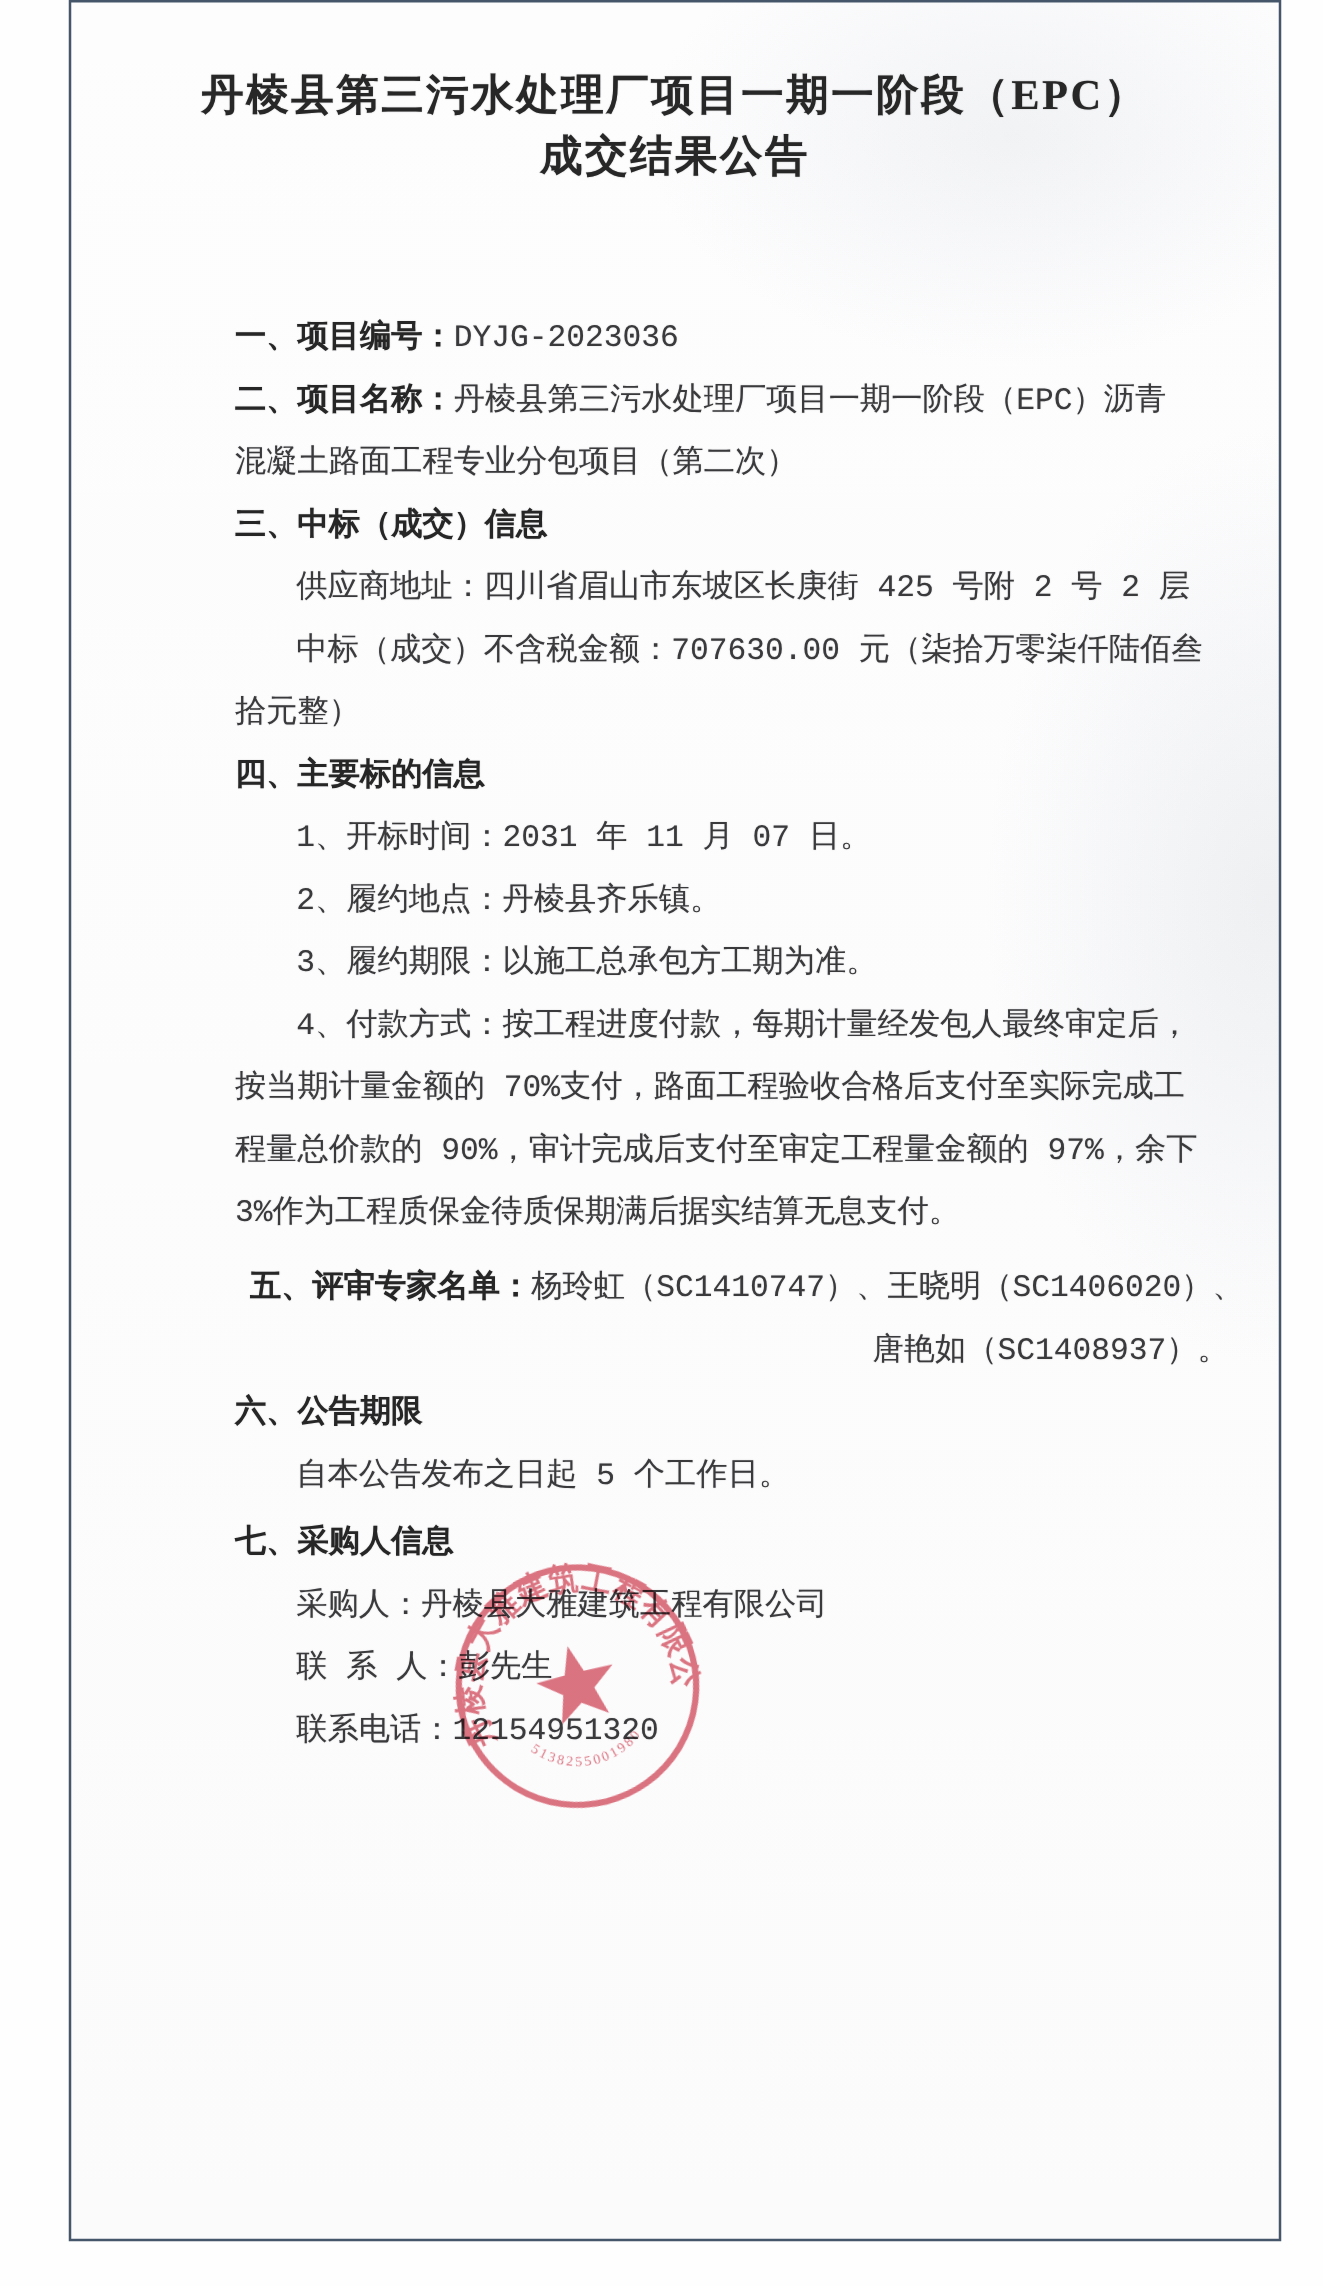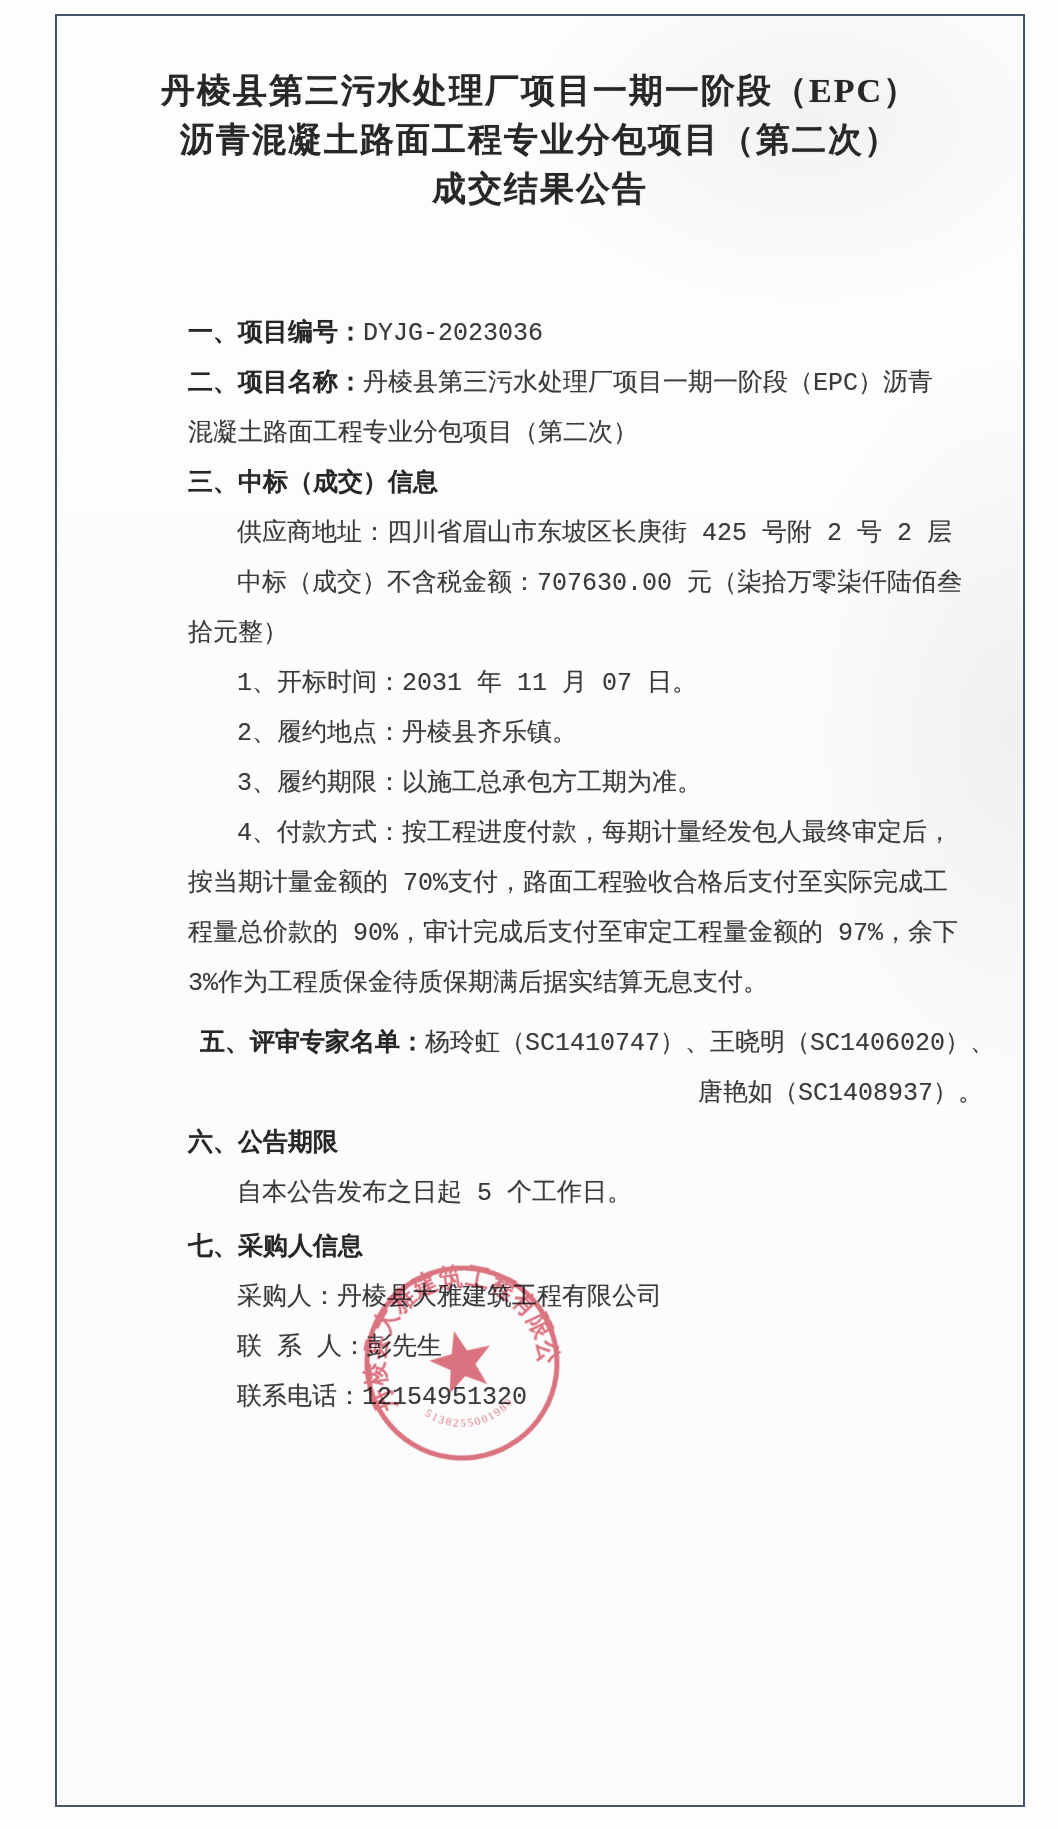--- a/index.html
+++ b/index.html
@@ -4,21 +4,21 @@
 <style>
   html,body{margin:0;padding:0;}
   body{
     width:1058px;height:1829px;
     background:#fefefe;
     position:relative;
     overflow:hidden;
     font-family:"Liberation Serif","DejaVu Serif",serif;
   }
   .page{
-    position:absolute;left:55px;top:14px;
+    position:absolute;left:55px;top:0;
     width:966px;height:1789px;
     border:2px solid #46566a;
     background:
       radial-gradient(ellipse 420px 260px at 78% 6%, rgba(195,200,206,0.20), transparent 70%),
       radial-gradient(ellipse 300px 500px at 99% 40%, rgba(190,196,202,0.22), transparent 75%),
       linear-gradient(180deg,#fdfdfe 0%,#fbfbfc 100%);
   }
   .title{
     margin-top:50px;
     text-align:center;
@@ -58,40 +58,40 @@
     filter:blur(.4px);
   }
 </style>
 </head>
 <body>
 
 <div class="page">
 
   <div class="title">
     <div>丹棱县第三污水处理厂项目一期一阶段（EPC）</div>
-    <div>沥青混凝土路面工程专业分包项目（第二次）</div>
     <div>成交结果公告</div>
   </div>
 
   <div class="doc-body">
 
     <div class="line">
       <span class="b">一、项目编号：</span><span>DYJG-2023036</span>
     </div>
 
     <div class="line">
       <span class="b">二、项目名称：</span><span>丹棱县第三污水处理厂项目一期一阶段（EPC）沥青</span>
     </div>
     <div class="line">混凝土路面工程专业分包项目（第二次）</div>
 
     <div class="line b">三、中标（成交）信息</div>
     <div class="line i1">供应商地址：四川省眉山市东坡区长庚街 425 号附 2 号 2 层</div>
     <div class="line i1">中标（成交）不含税金额：707630.00 元（柒拾万零柒仟陆佰叁</div>
     <div class="line">拾元整）</div>
 
+    <div class="line b">四、主要标的信息</div>
     <div class="line i1">1、开标时间：2031 年 11 月 07 日。</div>
     <div class="line i1">2、履约地点：丹棱县齐乐镇。</div>
     <div class="line i1">3、履约期限：以施工总承包方工期为准。</div>
     <div class="line i1">4、付款方式：按工程进度付款，每期计量经发包人最终审定后，</div>
     <div class="line">按当期计量金额的 70%支付，路面工程验收合格后支付至实际完成工</div>
     <div class="line">程量总价款的 90%，审计完成后支付至审定工程量金额的 97%，余下</div>
     <div class="line">3%作为工程质保金待质保期满后据实结算无息支付。</div>
 
     <div class="line mt10">
       <span class="b">五、评审专家名单：</span><span>杨玲虹（SC1410747）、王晓明（SC1406020）、</span>

